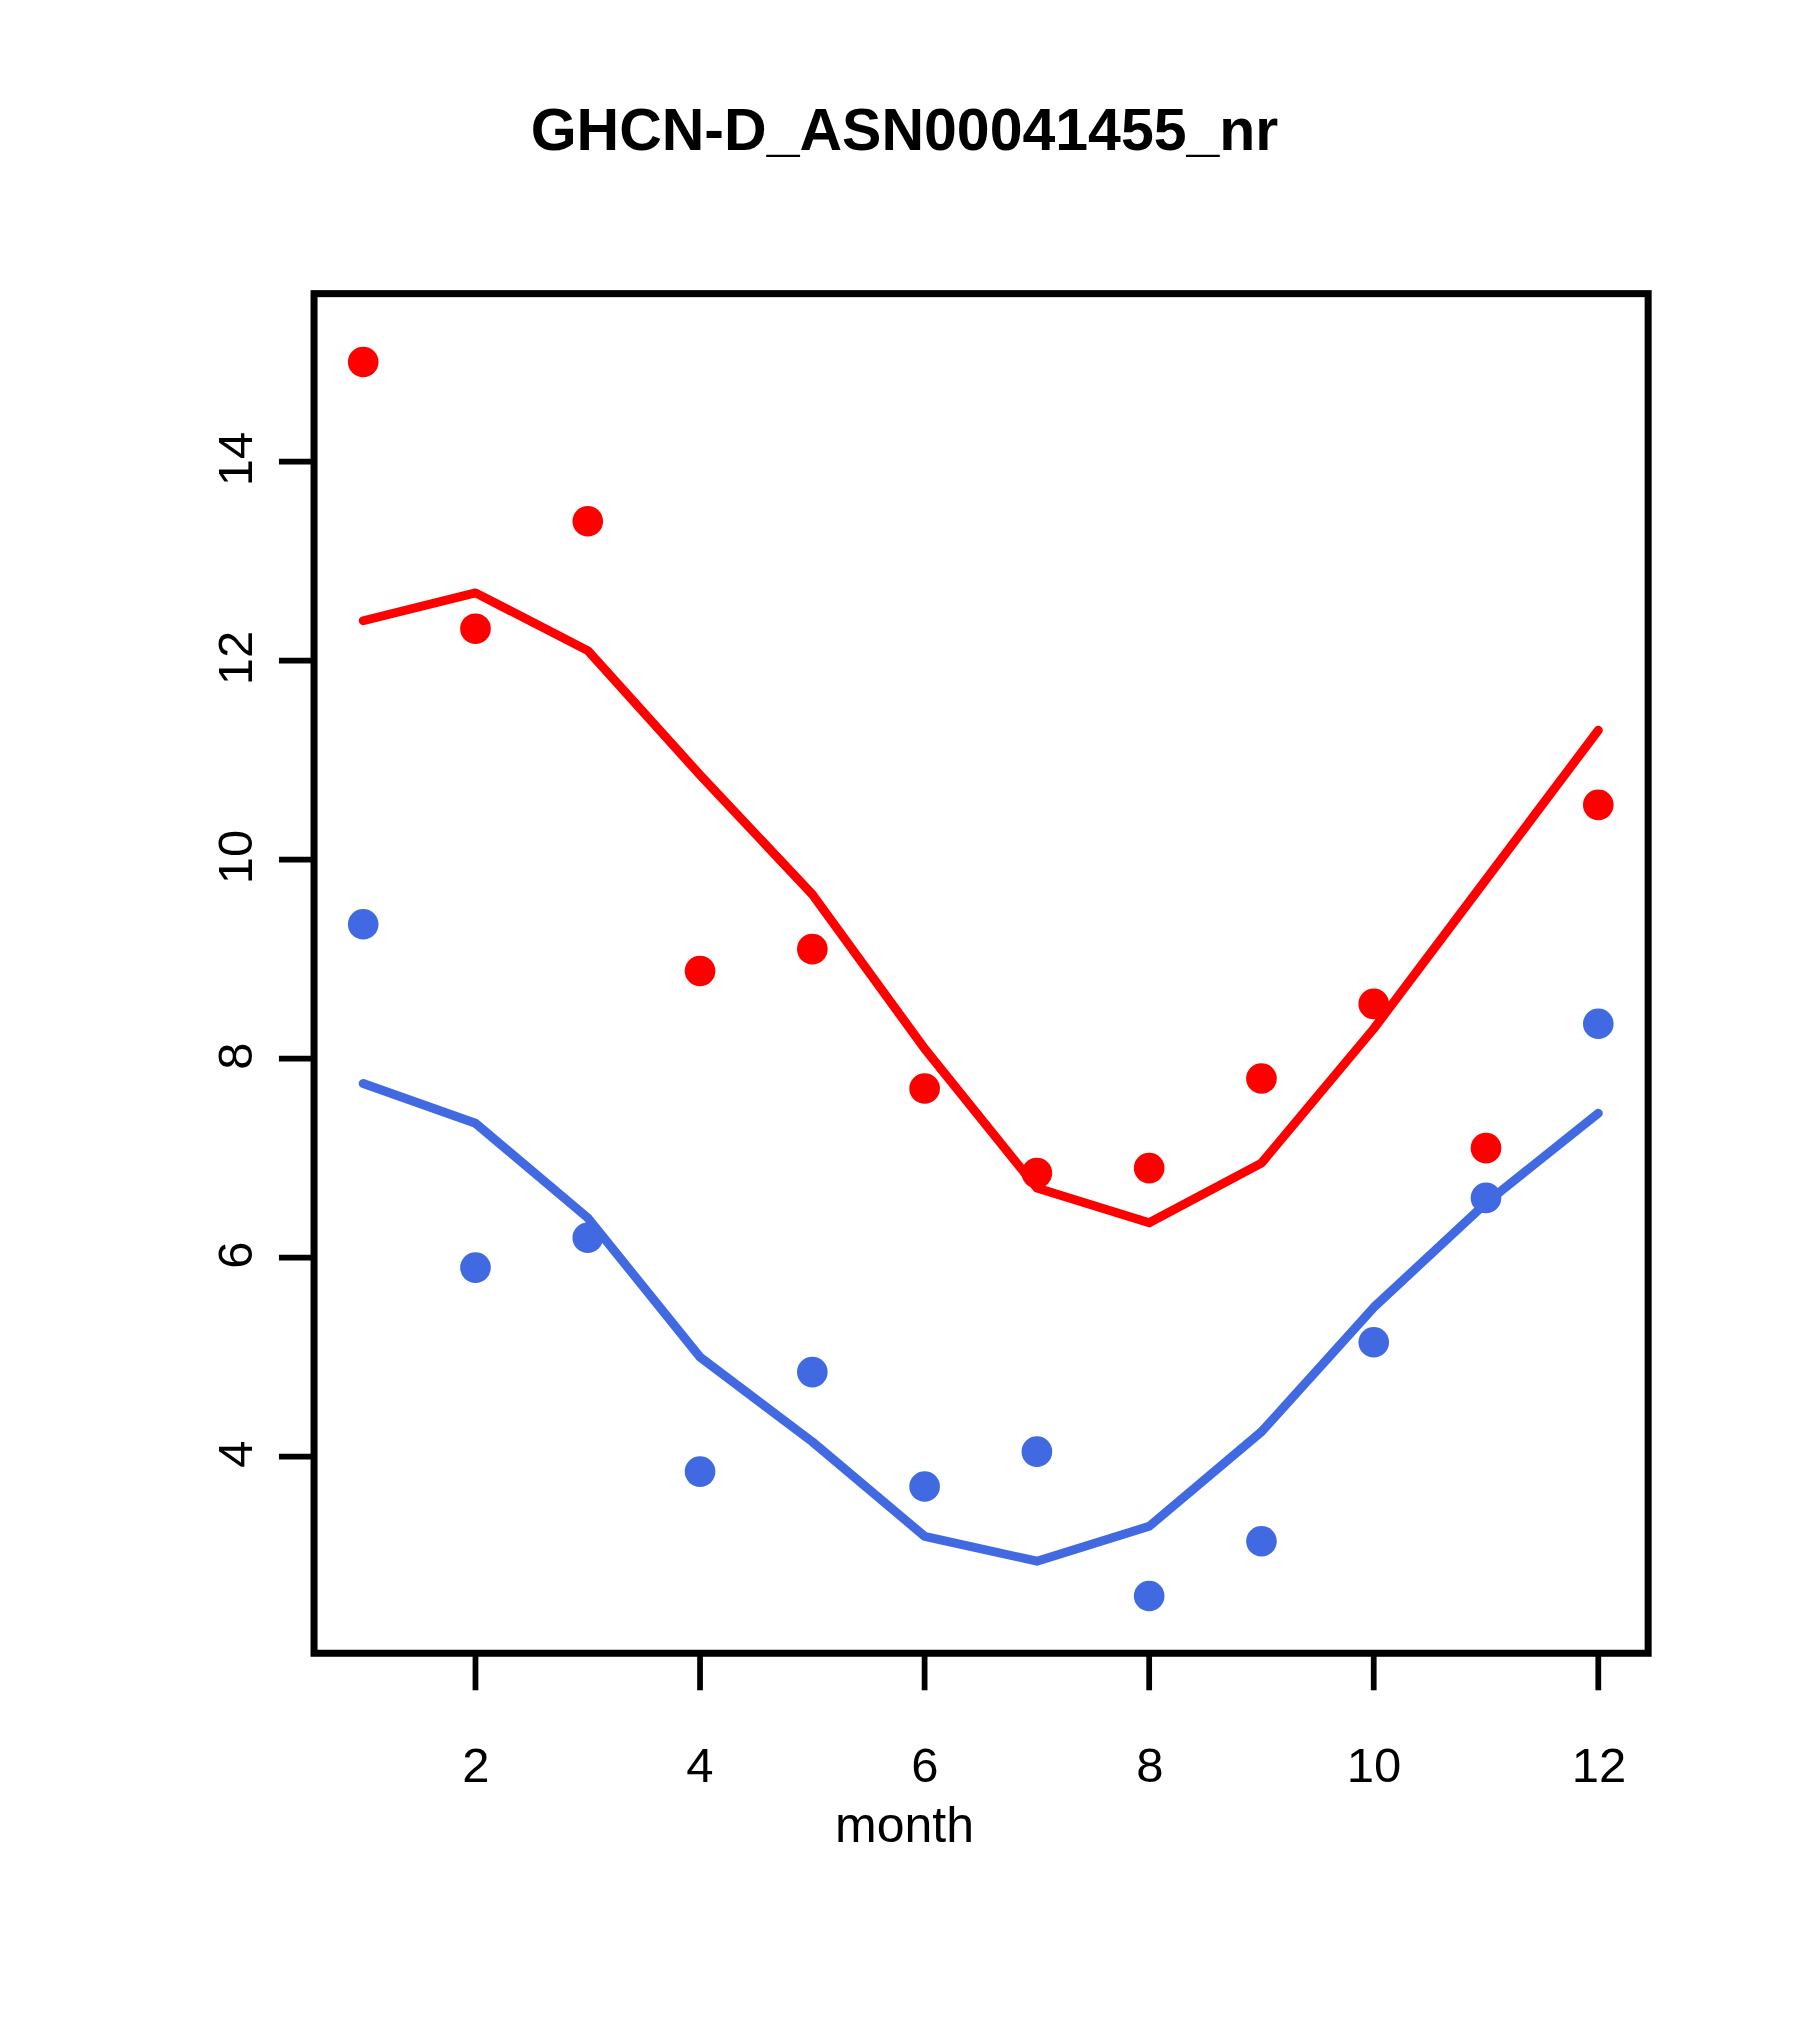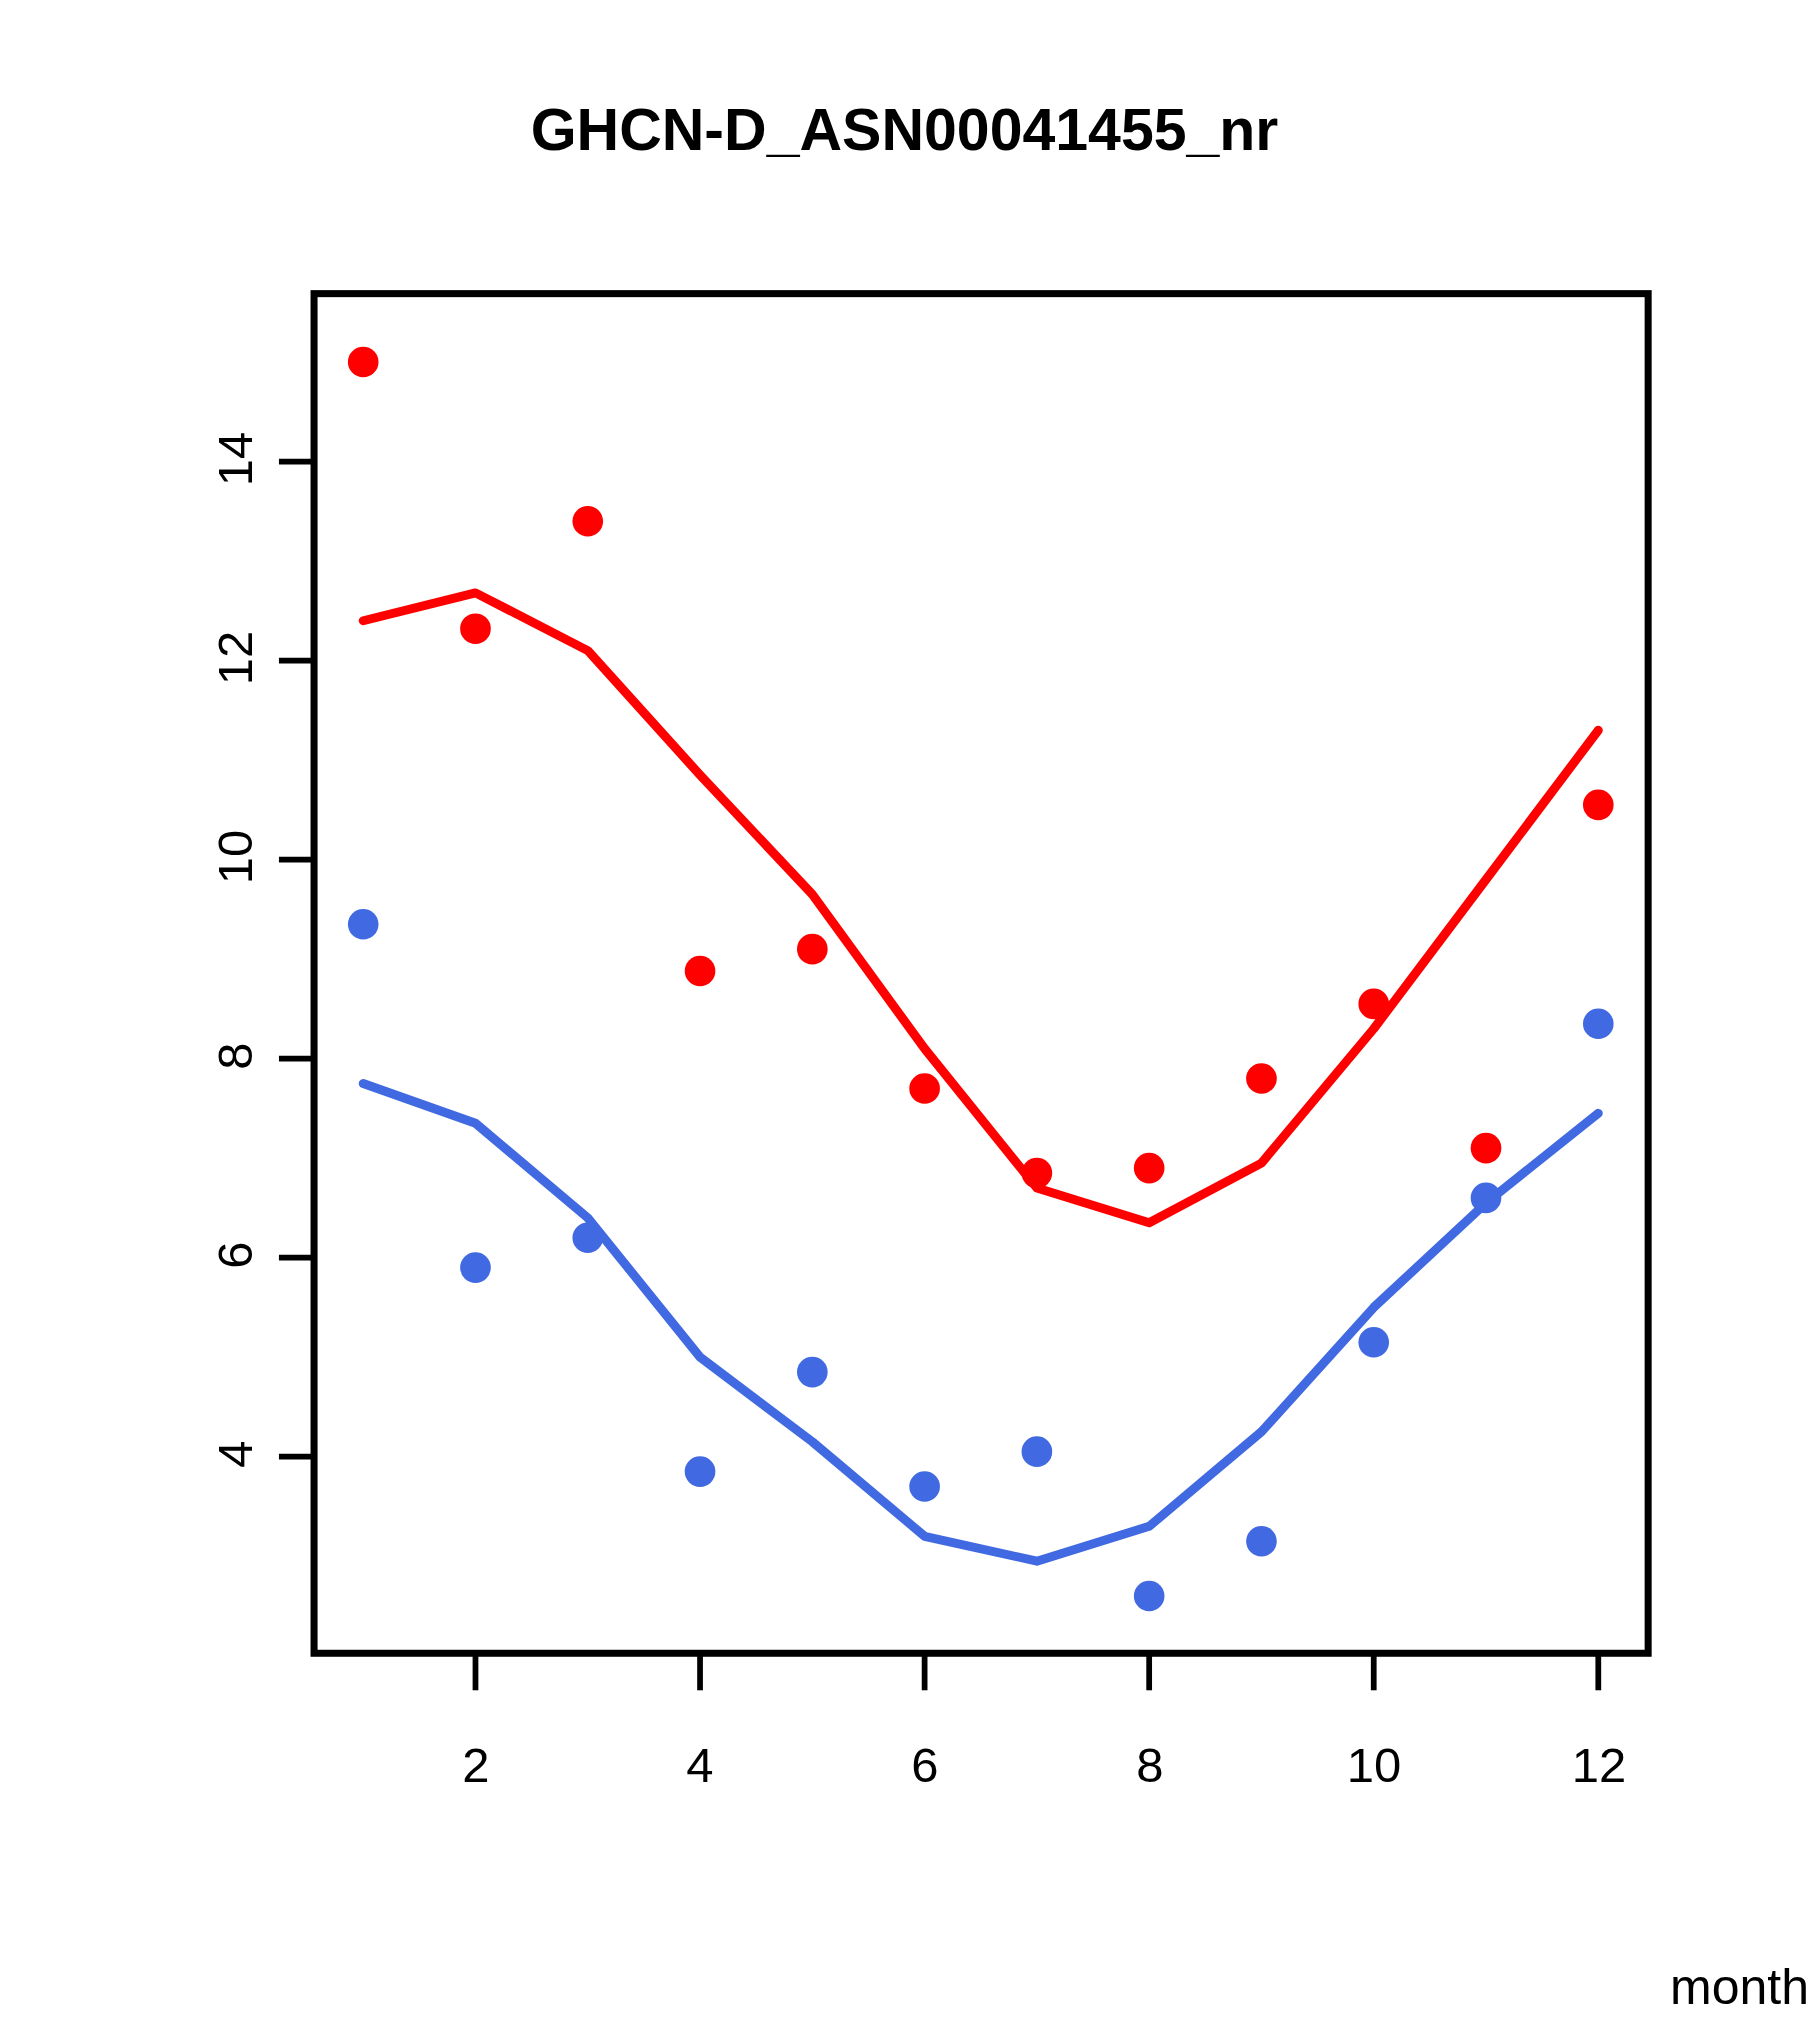--- a/index.html
+++ b/index.html
@@ -9,21 +9,21 @@
   #plot-title{
     position:absolute;left:0;top:96px;width:1809px;text-align:center;
     font-size:59px;font-weight:bold;color:#000;letter-spacing:0px;
     font-family:"Liberation Sans",sans-serif;
   }
 
   #chart-area{position:absolute;left:0;top:0;width:1809px;height:2035px;}
   svg{display:block;}
 
   #xlabel{
-    position:absolute;left:0;top:1958px;width:1809px;text-align:right;
+    position:absolute;left:0;top:1796px;width:1809px;text-align:center;
     font-size:50px;color:#000;font-family:"Liberation Sans",sans-serif;
   }
 
   .tick-label-y{
     position:absolute;font-size:49px;color:#000;
     font-family:"Liberation Sans",sans-serif;
     transform:rotate(-90deg);transform-origin:center center;
     text-align:center;width:89px;
   }
   .tick-label-x{

